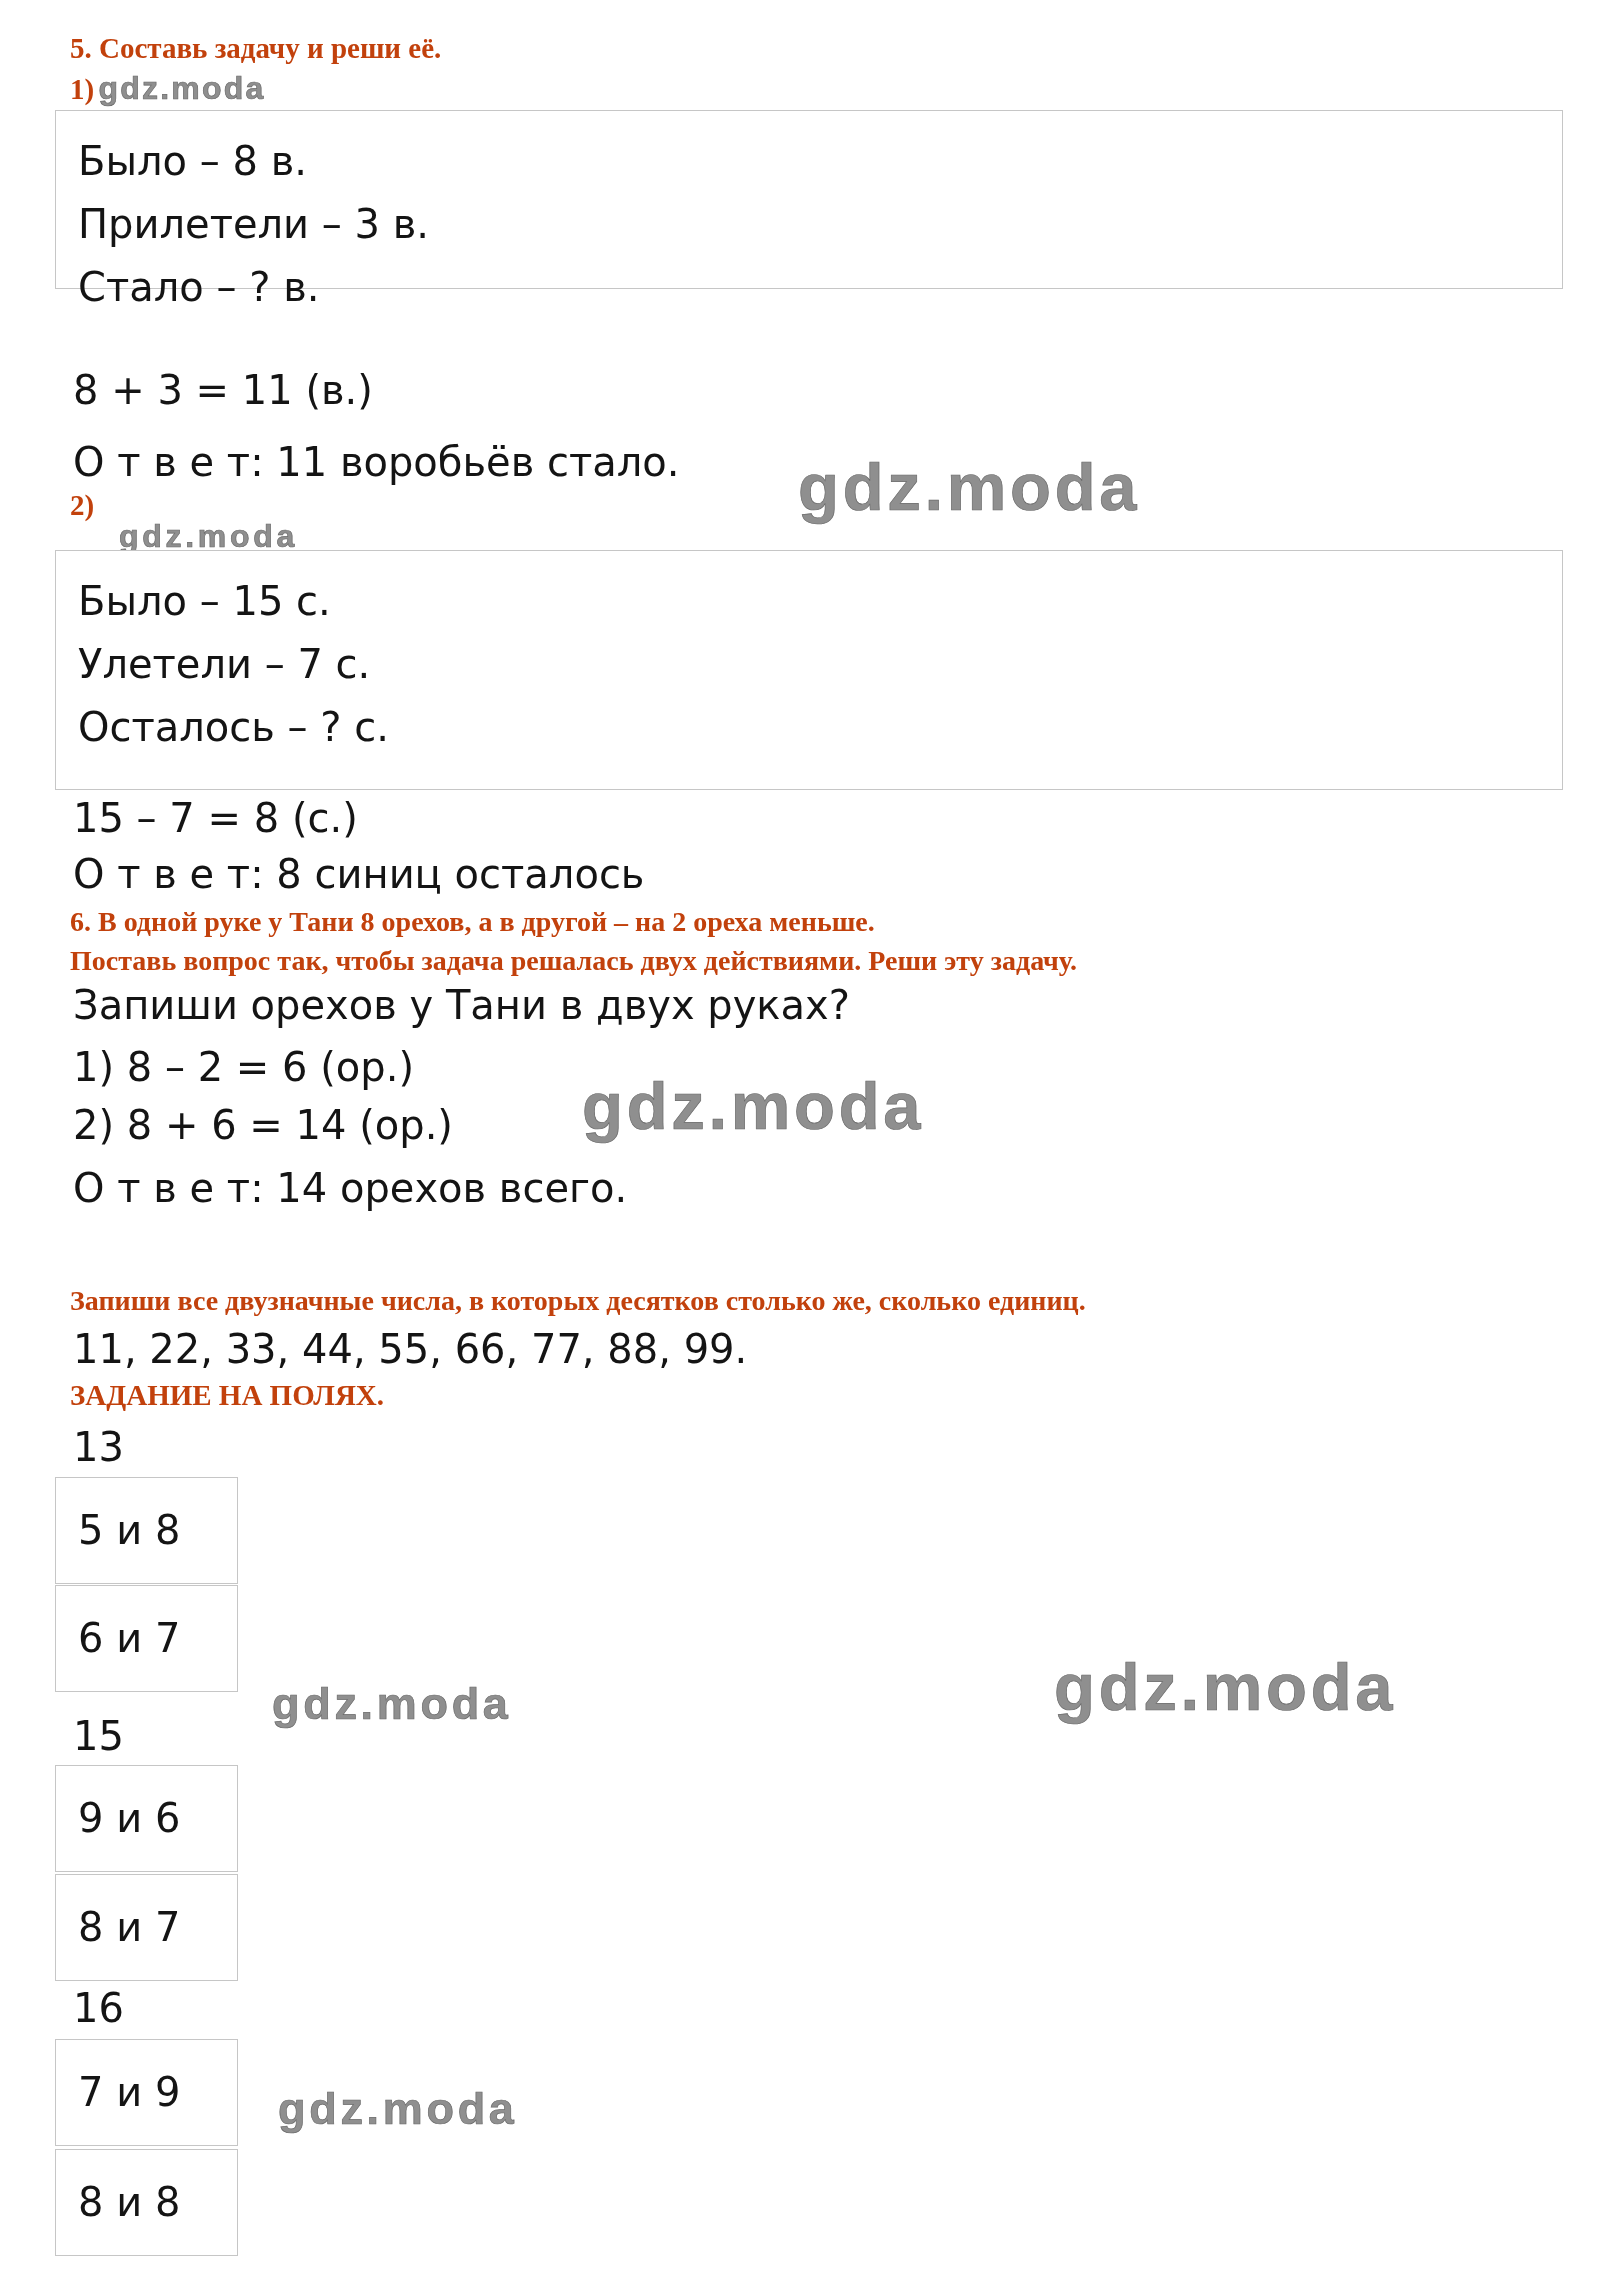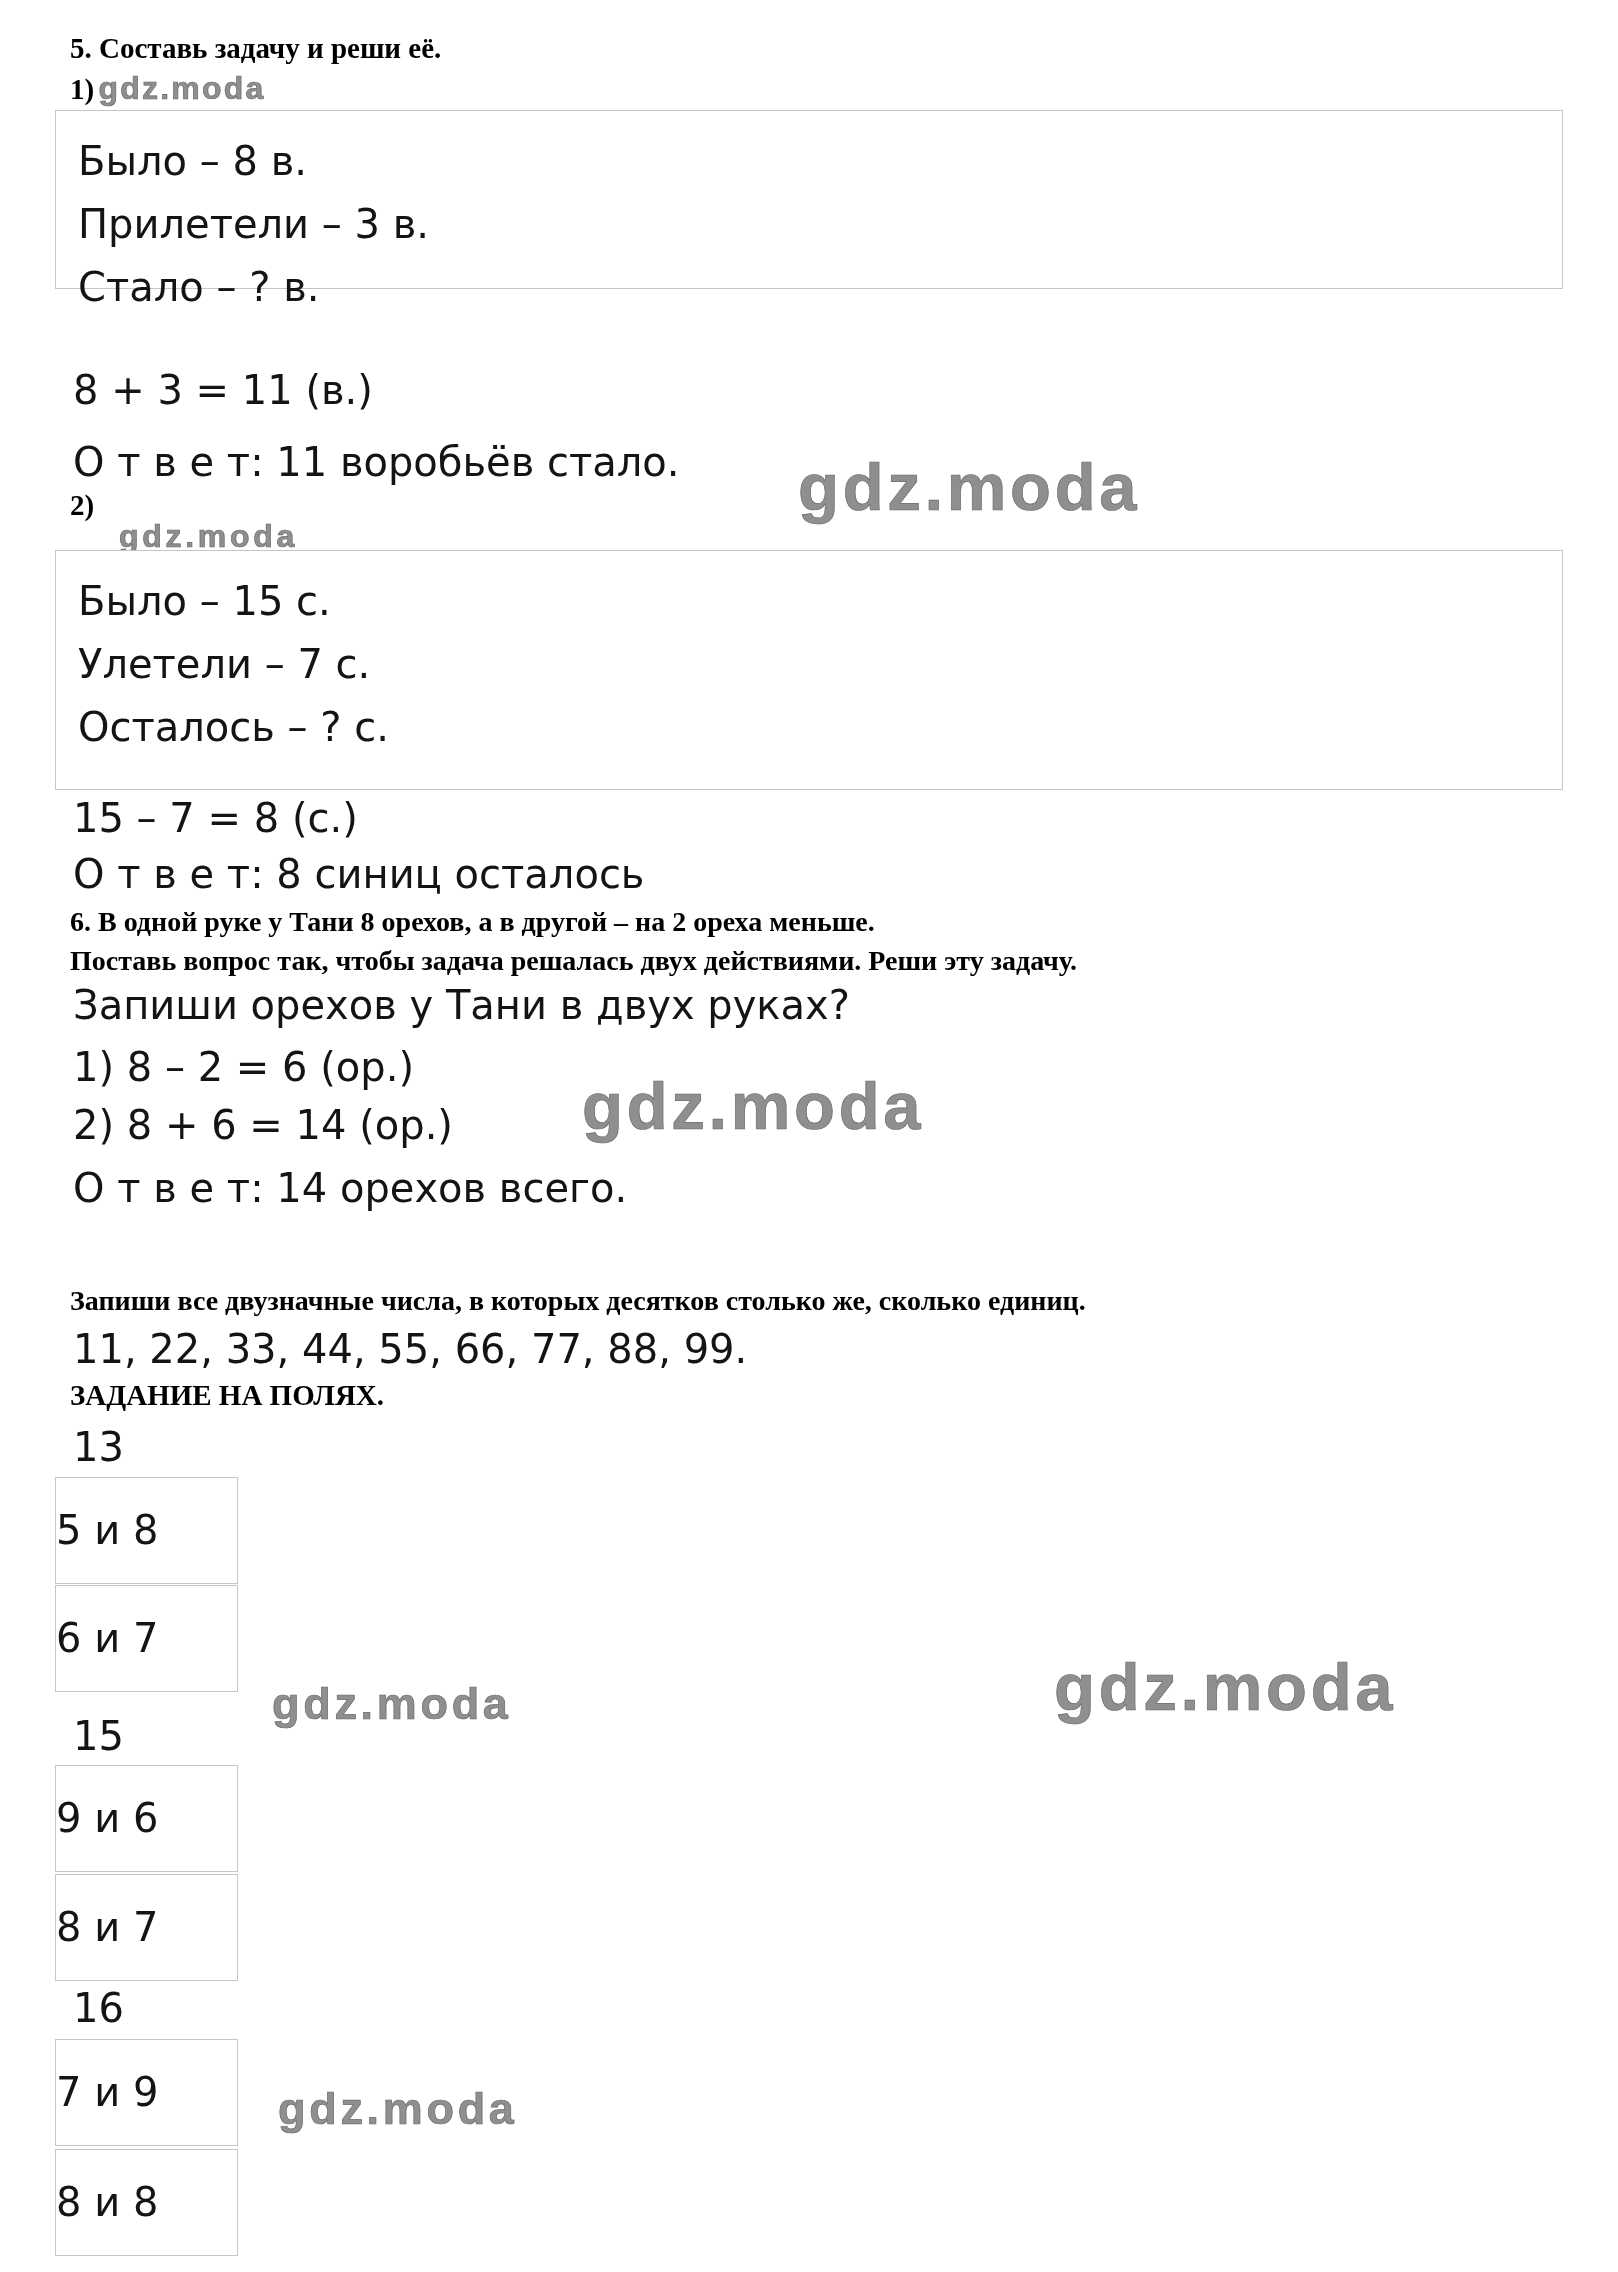--- a/index.html
+++ b/index.html
@@ -9,37 +9,37 @@
     height: 2273px;
     background: #ffffff;
     font-family: "DejaVu Sans", sans-serif;
     color: #141414;
     overflow: hidden;
   }
   .h-serif {
     font-family: "Liberation Serif", "DejaVu Serif", serif;
     font-weight: 700;
     font-size: 29px;
-    color: #000000;
+    color: #c2410c;
     white-space: nowrap;
   }
   .h-serif.sm { font-size: 28px; }
   .sans { font-size: 40px; color: #141414; white-space: nowrap; }
   .box {
     position: absolute;
     border: 1.5px solid #c6c6c6;
     box-sizing: border-box;
     background: #ffffff;
   }
   .given-box { left: 55px; width: 1508px; padding: 19px 0 0 22px; }
   .given-line { font-size: 40px; line-height: 63px; white-space: nowrap; }
   .pair-box {
     left: 55px; width: 183px; height: 107px;
     font-size: 40px; line-height: 104px;
-    box-sizing: border-box;
+    padding-left: 22px; box-sizing: border-box;
     white-space: nowrap;
   }
   .wm {
     position: absolute;
     font-family: Liberation Sans, sans-serif;
     font-weight: 700;
     color: #8f8f8f;
     letter-spacing: 3.7px;
     -webkit-text-stroke: 0.7px #6a6a6a;
     white-space: nowrap;

